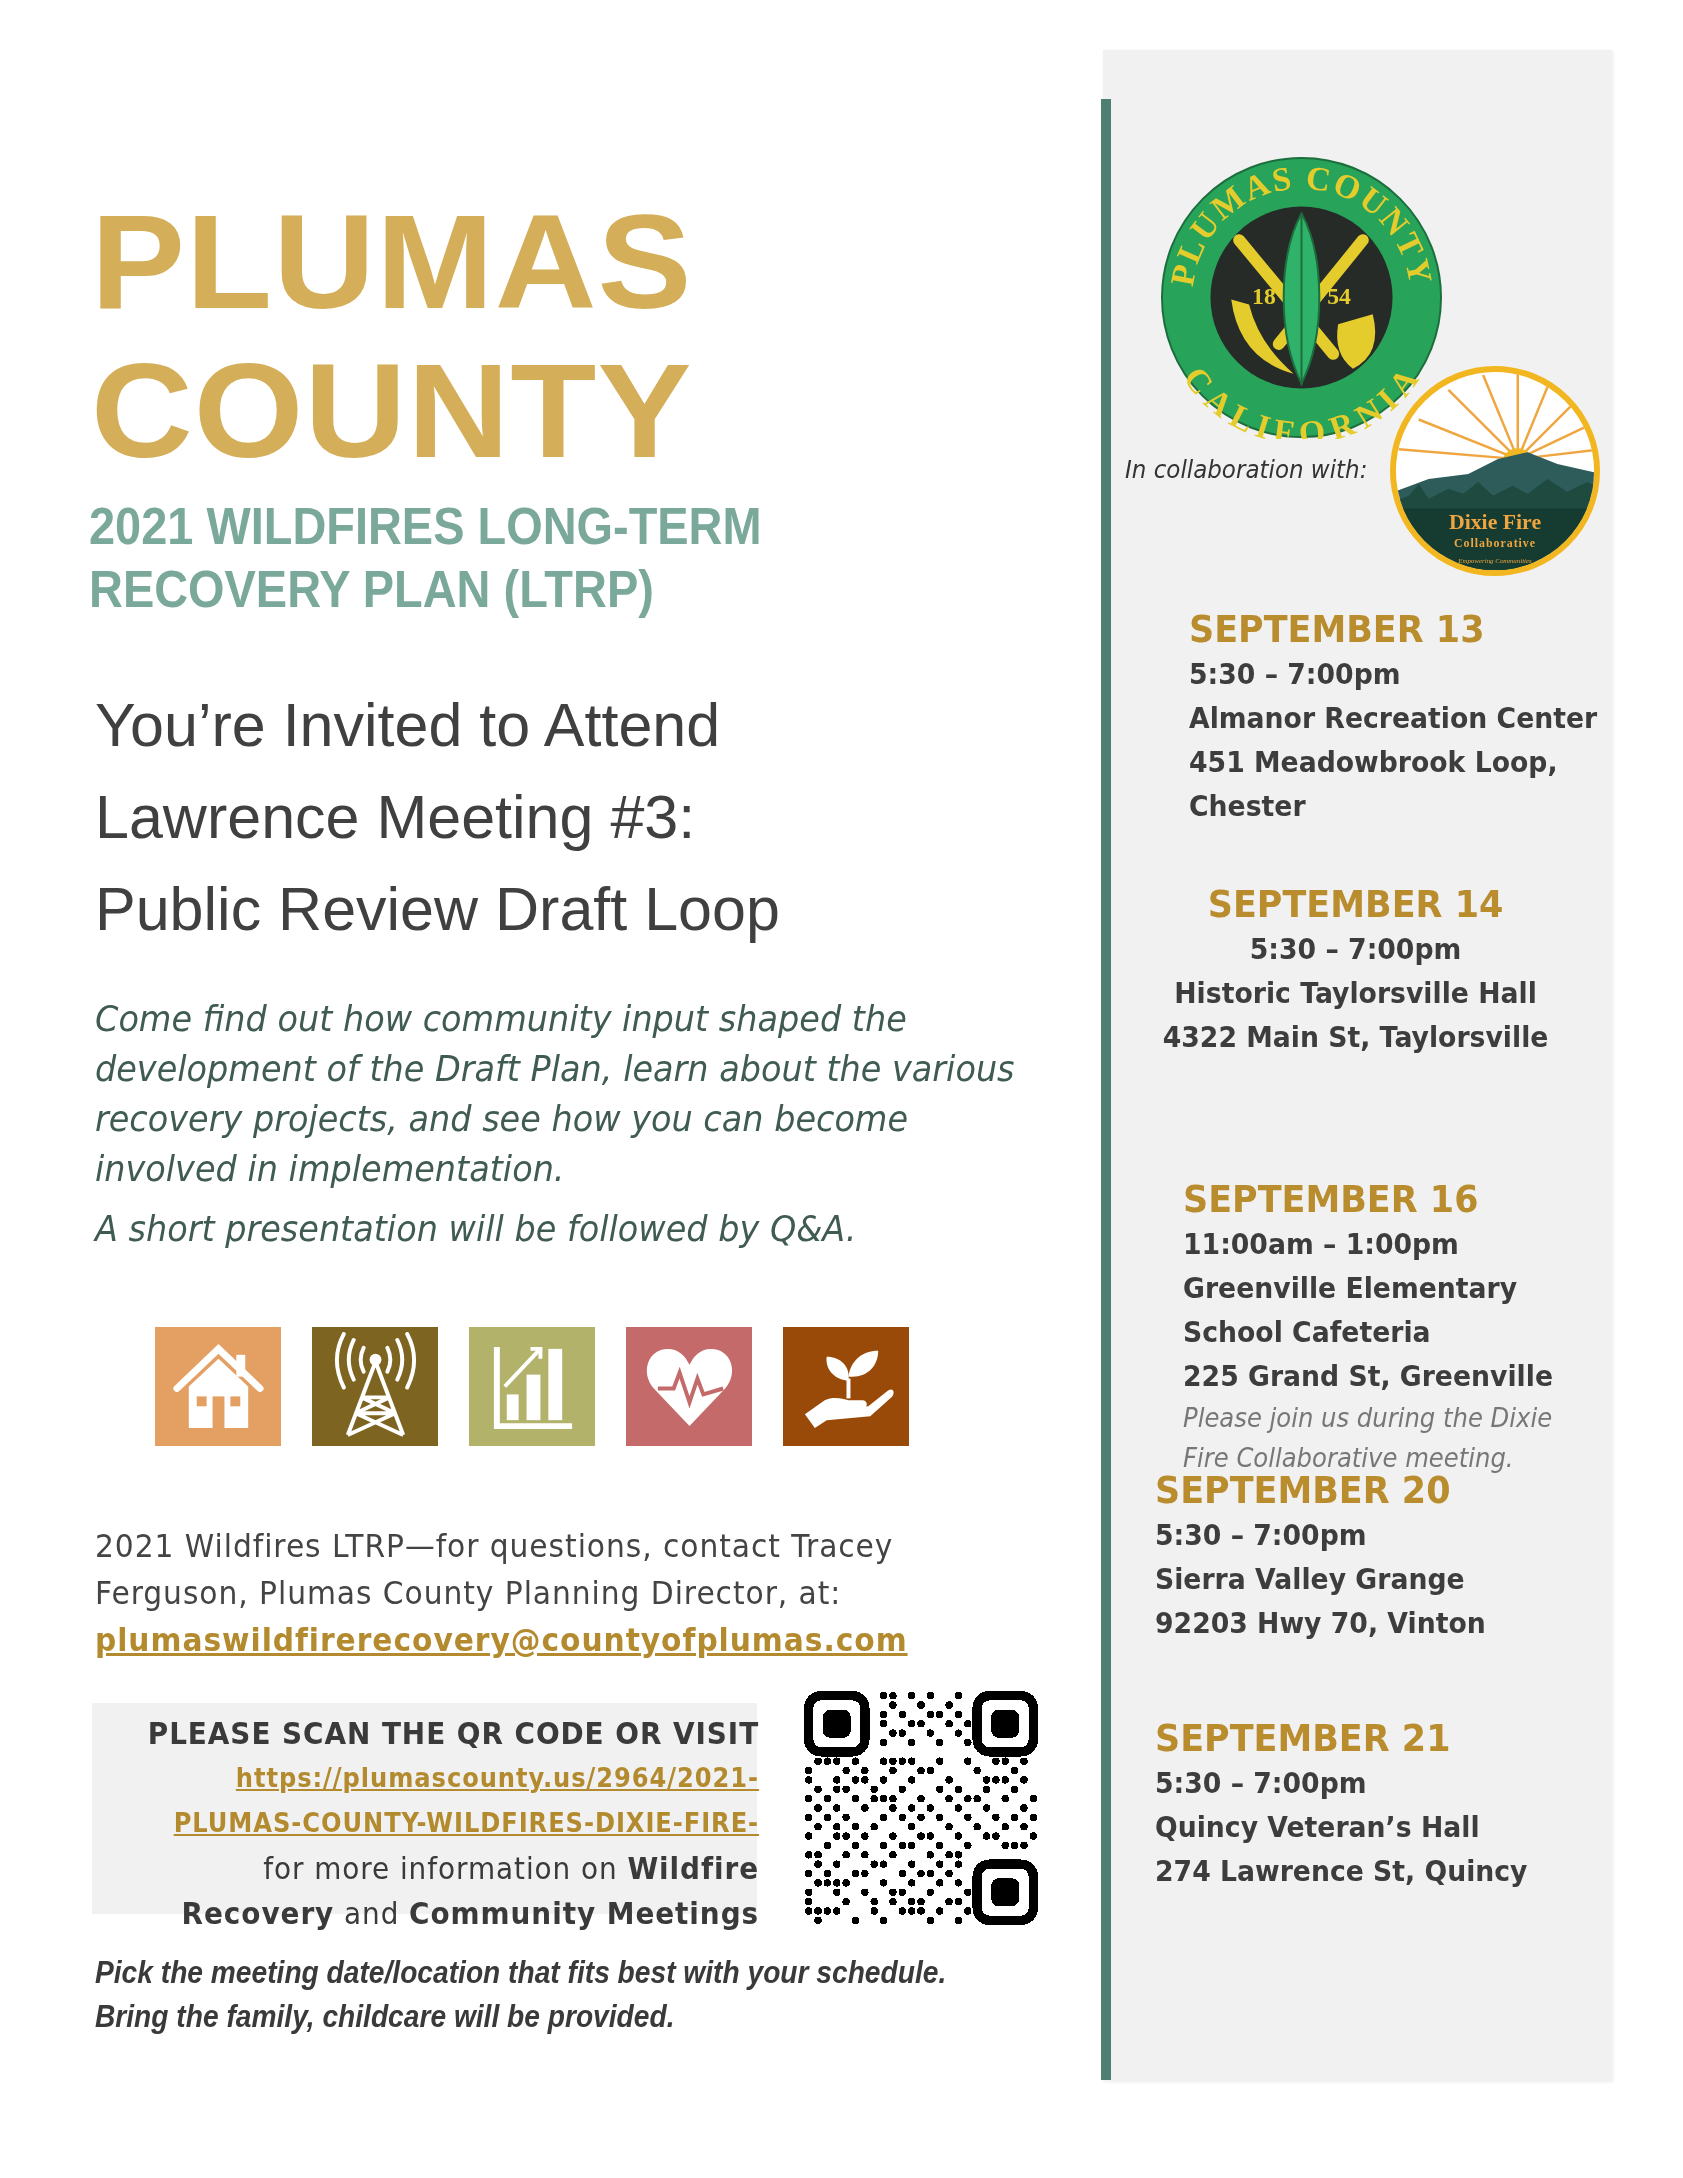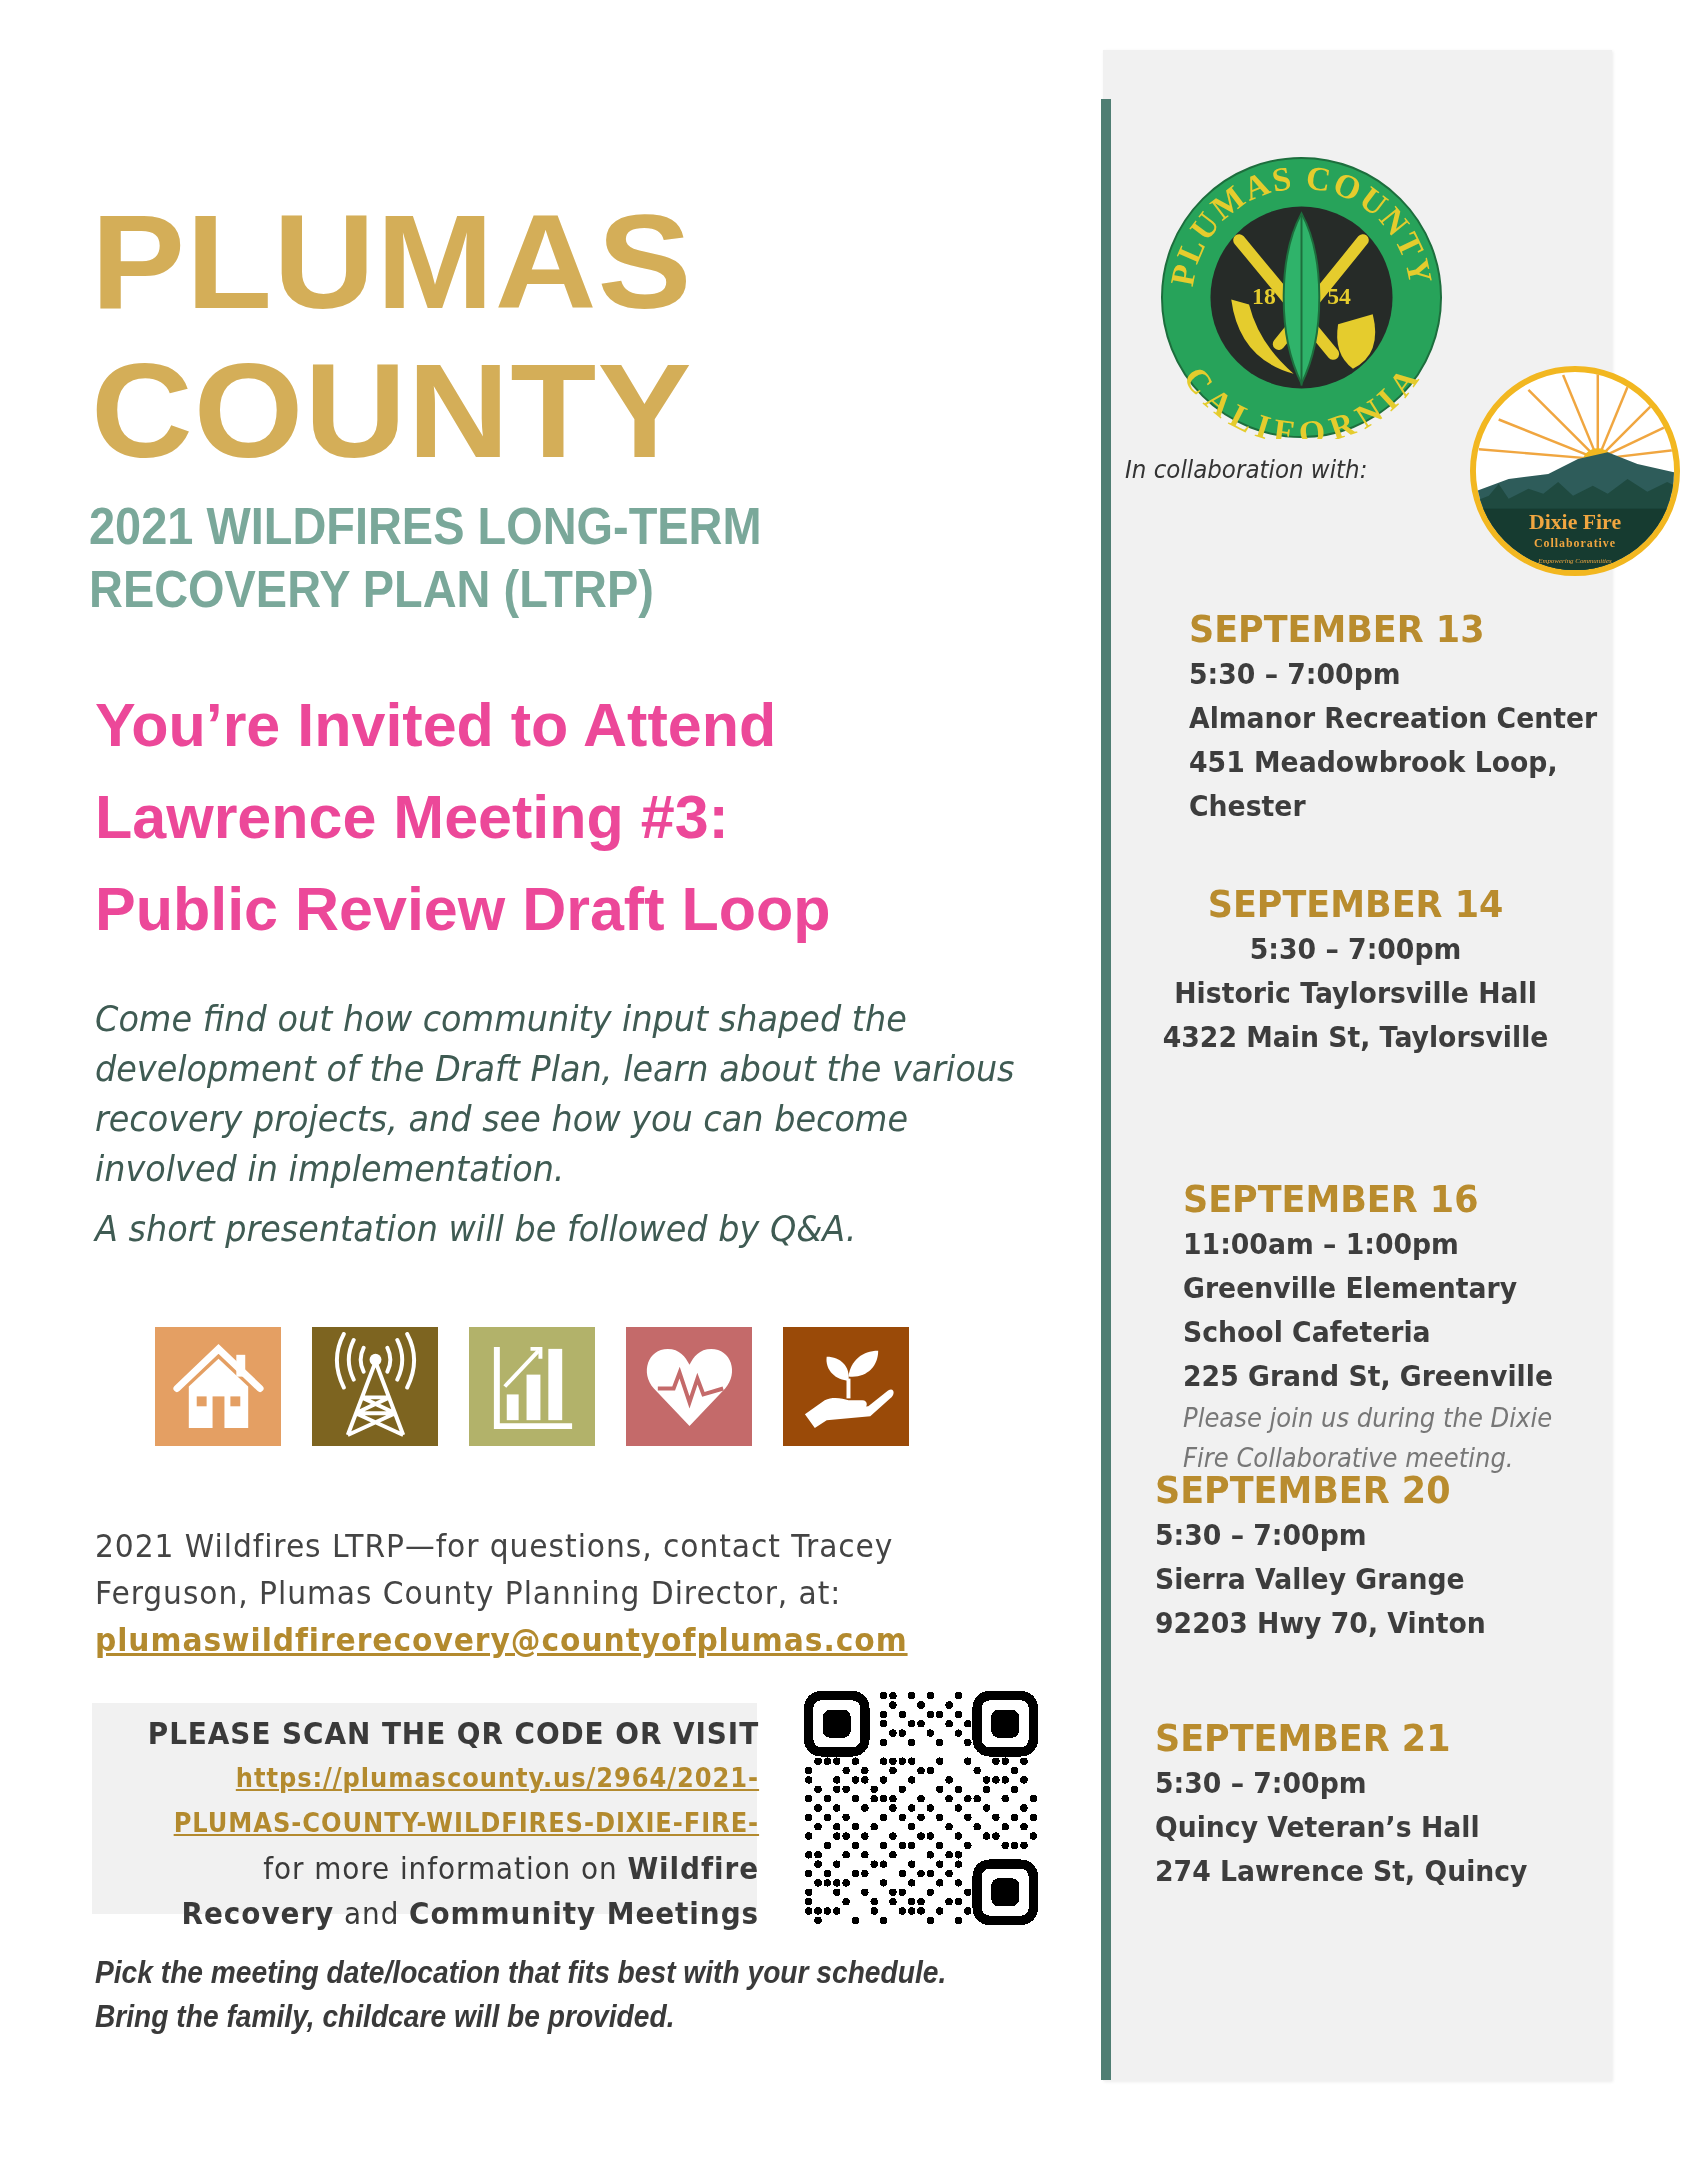--- a/index.html
+++ b/index.html
@@ -1,37 +1,37 @@
 <!DOCTYPE html>
 <html><head>
 <meta charset="utf-8">
 <style>
   html, body { margin:0; padding:0; }
   body { width:1683px; height:2178px; background:#ffffff; position:relative; overflow:hidden; font-family:"Liberation Sans", sans-serif; }
   .abs { position:absolute; }
   .title { left:91px; font-family:"Liberation Sans", sans-serif; font-weight:bold; color:#d4ae58; font-size:133px; line-height:1; letter-spacing:1px; margin:0; transform:scaleX(1.06); transform-origin:left top; }
   .subtitle { left:89px; top:495px; width:970px; color:#7aa89a; font-weight:bold; font-size:51px; line-height:63px; margin:0; transform:scaleX(0.92); transform-origin:left top; }
-  .invite { left:95px; top:679px; color:#ec4899; font-weight:bold; font-size:61px; line-height:92px; margin:0; width:950px; }
+  .invite { left:95px; top:679px; color:#404040; font-weight:normal; font-size:61px; line-height:92px; margin:0; width:950px; }
   .lead { left:95px; top:994px; color:#3f5b53; font-family:"DejaVu Sans", sans-serif; font-style:italic; font-size:36px; line-height:50px; width:950px; margin:0; font-weight:300; transform:scaleX(0.93); transform-origin:left top;}
   .lead2 { left:95px; top:1204px; color:#3f5b53; font-family:"DejaVu Sans", sans-serif; font-style:italic; font-size:36px; line-height:50px; margin:0; transform:scaleX(0.93); transform-origin:left top; white-space:nowrap;}
   .icons { left:155px; top:1327px; display:flex; gap:31px; }
   .icon-tile { width:126px; height:119px; display:flex; align-items:center; justify-content:center; }
   .contact { left:95px; top:1523px; color:#444; font-family:"DejaVu Sans", sans-serif; font-size:32px; line-height:47px; width:970px; transform:scaleX(0.93); transform-origin:left top; letter-spacing:1px;}
   .email { color:#b38a2e; font-weight:bold; text-decoration:underline; display:block; }
   .scanbox { left:92px; top:1703px; width:665px; height:211px; background:#f1f1f1; box-sizing:border-box; padding:8px 4px 0 4px;text-align:right; }
   .scan-inner { transform:scaleX(0.93); transform-origin:left top; width:713px; font-family:"DejaVu Sans", sans-serif; font-size:30px; line-height:45px; color:#3a3a3a; letter-spacing:1px;}
   .scan-head { font-weight:bold; }
   .scan-link { color:#b38a2e; font-weight:bold; text-decoration:underline; font-size:26px; display:block; }
   .qr { left:802px; top:1691px; width:238px; height:234px; }
   .closing { left:95px; top:1950px; color:#3a3a3a; font-family:"Liberation Sans", sans-serif; font-weight:bold; font-style:italic; font-size:32px; line-height:44px; transform:scaleX(0.88); transform-origin:left top; white-space:nowrap; }
   .panel { left:1103px; top:50px; width:509px; height:2031px; background:#f1f1f1; box-shadow:1px 1px 3px rgba(0,0,0,0.08); }
   .panel-bar { left:1101px; top:99px; width:10px; height:1981px; background:#4f7e73; }
   .collab { left:1125px; top:455px; font-family:"DejaVu Sans", sans-serif; font-style:italic; font-size:25px; color:#333; transform:scaleX(0.92); transform-origin:left top; white-space:nowrap; }
   .seal { left:1160px; top:156px; width:283px; height:283px; }
-  .dixie { left:1469px; top:365px; width:212px; height:212px; }
+  .dixie { left:1389px; top:365px; width:212px; height:212px; }
   .event { left:1155px; width:436px; }
   .event-date { font-family:"DejaVu Sans", sans-serif; font-weight:bold; font-size:38px; color:#b98c2e; line-height:46px; transform:scaleX(0.92); transform-origin:left top; white-space:nowrap; }
   .event-line { font-family:"DejaVu Sans", sans-serif; font-weight:bold; font-size:29px; color:#3d3d3d; line-height:44px; transform:scaleX(0.92); transform-origin:left top; white-space:nowrap; }
   .event-note { font-family:"DejaVu Sans", sans-serif; font-style:italic; font-size:27px; color:#777; line-height:40px; transform:scaleX(0.9); transform-origin:left top; white-space:nowrap; font-weight:300;}
 </style>
 </head>
 <body>
 
 <h1 class="abs title" style="top:196px;">PLUMAS</h1>
 <h1 class="abs title" style="top:345px;">COUNTY</h1>

